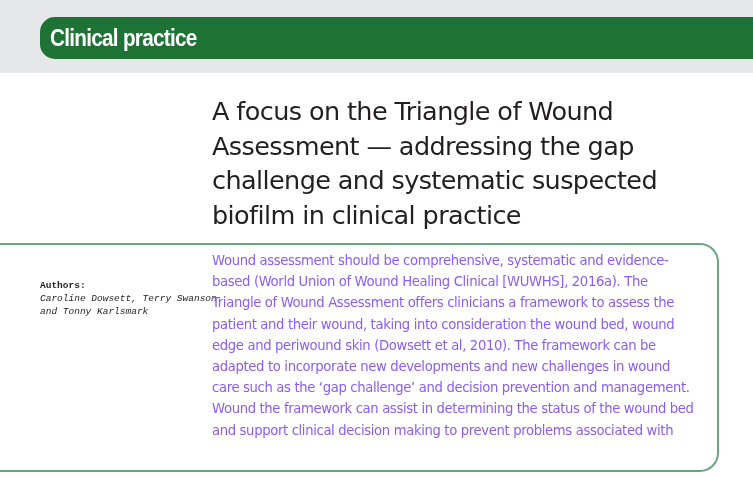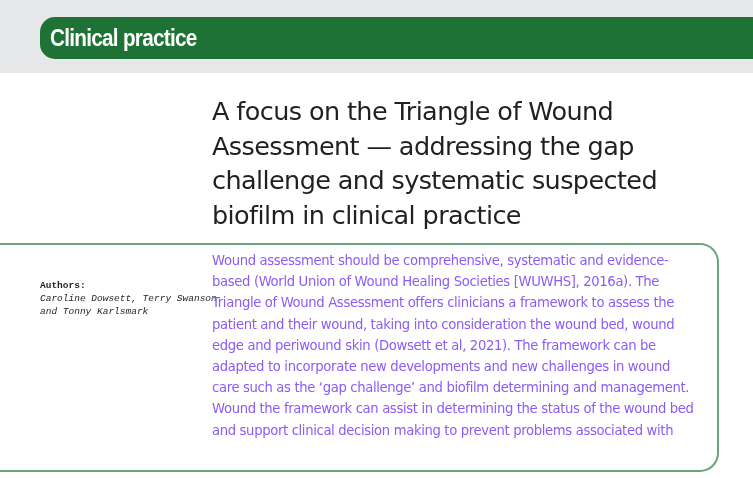--- a/index.html
+++ b/index.html
@@ -117,21 +117,21 @@
 <div class="authors">
   <span class="authors-label">Authors:</span>
   <span class="authors-names">
     <span>Caroline Dowsett, Terry Swanson</span>
     <span>and Tonny Karlsmark</span>
   </span>
 </div>
 
 <div class="abstract-text">
   <span>Wound assessment should be comprehensive, systematic and evidence-</span>
-  <span>based (World Union of Wound Healing Societies [WUWHS], 2016a). The</span>
+  <span>based (World Union of Wound Healing Clinical [WUWHS], 2016a). The</span>
   <span>Triangle of Wound Assessment offers clinicians a framework to assess the</span>
   <span>patient and their wound, taking into consideration the wound bed, wound</span>
-  <span>edge and periwound skin (Dowsett et al, 2021). The framework can be</span>
+  <span>edge and periwound skin (Dowsett et al, 2010). The framework can be</span>
   <span>adapted to incorporate new developments and new challenges in wound</span>
-  <span>care such as the ‘gap challenge’ and biofilm determining and management.</span>
+  <span>care such as the ‘gap challenge’ and decision prevention and management.</span>
   <span>Wound the framework can assist in determining the status of the wound bed</span>
   <span>and support clinical decision making to prevent problems associated with</span>
 </div>
 
 </body></html>

